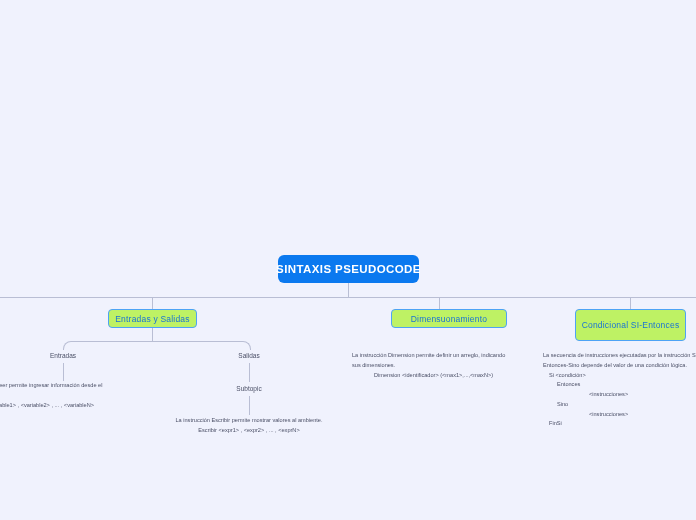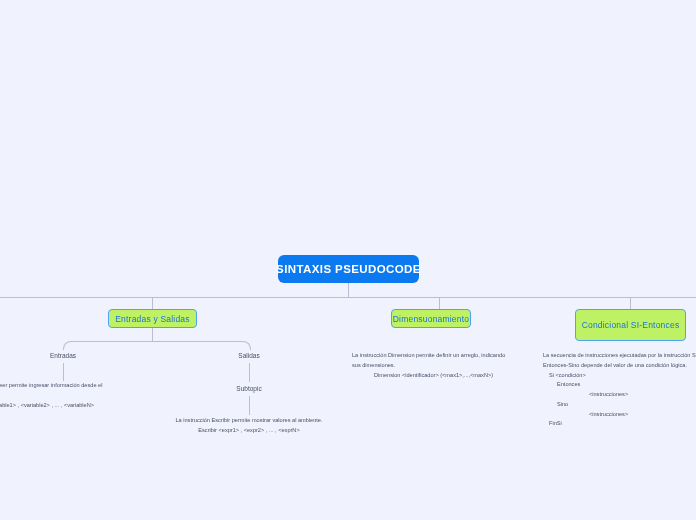--- a/index.html
+++ b/index.html
@@ -107,21 +107,21 @@
   <div class="conn-v" style="left:348px; top:275px; height:14px;"></div>
 
   <div class="conn-h" style="left:-10px; top:289px; width:716px;"></div>
 
   <div class="conn-v" style="left:152px; top:289px; height:12px;"></div>
   <div class="conn-v" style="left:439px; top:289px; height:12px;"></div>
   <div class="conn-v" style="left:630px; top:289px; height:12px;"></div>
 
   <div class="branch-node" style="left:108px; top:301px; width:89px; height:19px;">Entradas y Salidas</div>
 
-  <div class="branch-node" style="left:391px; top:301px; width:80px; height:19px;">Dimensuonamiento</div>
+  <div class="branch-node" style="left:391px; top:301px; width:116px; height:19px;">Dimensuonamiento</div>
 
   <div class="branch-node" style="left:575px; top:301px; width:111px; height:32px;">Condicional SI-Entonces</div>
 
   <div class="conn-v" style="left:152px; top:320px; height:13px;"></div>
 
   <div class="bracket" style="left:63px; top:333px; width:186px; height:8px;"></div>
 
   <div class="leaf-label" style="left:33px; top:344px; width:60px;">Entradas</div>
 
   <div class="leaf-label" style="left:219px; top:344px; width:60px;">Salidas</div>

